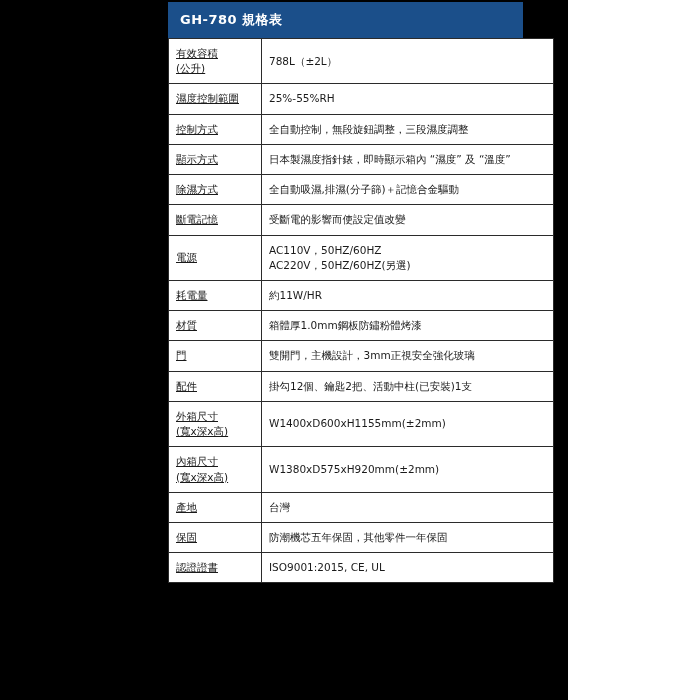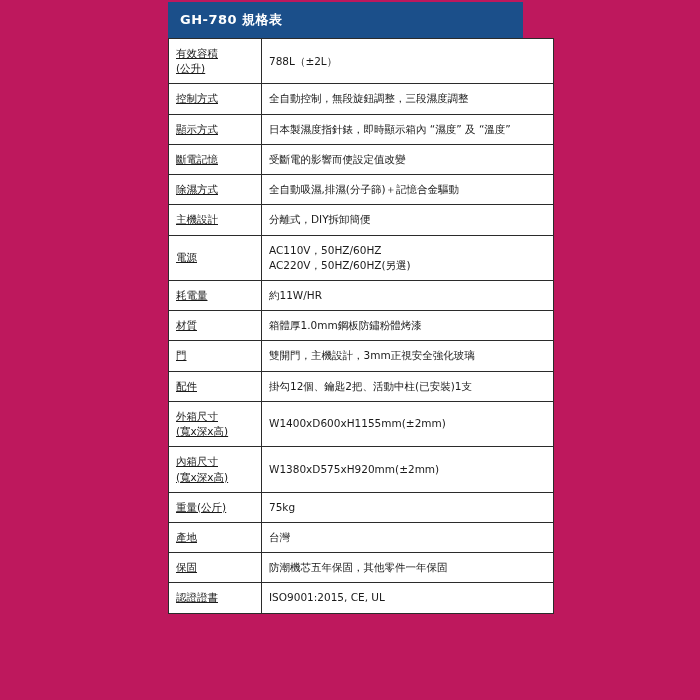--- a/index.html
+++ b/index.html
@@ -5,23 +5,23 @@
   html, body {
     margin: 0;
     padding: 0;
     width: 700px;
     height: 700px;
     background: #ffffff;
     font-family: "DejaVu Sans", "Liberation Sans", sans-serif;
   }
   #page {
     position: relative;
-    width: 700px;
+    width: 568px;
     height: 700px;
-    background: #be185d;
+    background: #000000;
     overflow: hidden;
   }
   .spec-wrap {
     position: absolute;
     left: 168px;
     top: 2px;
     width: 355px;
   }
   .spec-title {
     background: #1b4f8a;
@@ -74,56 +74,56 @@
             <td class="label">
               <span class="vline">有效容積</span>
               <span class="sub">(公升)</span>
             </td>
             <td class="value">
               <span class="vline">788L（±2L）</span>
             </td>
           </tr>
           <tr>
             <td class="label">
+              <span class="vline">濕度控制範圍</span>
+            </td>
+            <td class="value">
+              <span class="vline">25%-55%RH</span>
+            </td>
+          </tr>
+          <tr>
+            <td class="label">
               <span class="vline">控制方式</span>
             </td>
             <td class="value">
               <span class="vline">全自動控制，無段旋鈕調整，三段濕度調整</span>
             </td>
           </tr>
           <tr>
             <td class="label">
               <span class="vline">顯示方式</span>
             </td>
             <td class="value">
               <span class="vline">日本製濕度指針錶，即時顯示箱內 “濕度” 及 “溫度”</span>
             </td>
           </tr>
           <tr>
             <td class="label">
+              <span class="vline">除濕方式</span>
+            </td>
+            <td class="value">
+              <span class="vline">全自動吸濕,排濕(分子篩)＋記憶合金驅動</span>
+            </td>
+          </tr>
+          <tr>
+            <td class="label">
               <span class="vline">斷電記憶</span>
             </td>
             <td class="value">
               <span class="vline">受斷電的影響而使設定值改變</span>
-            </td>
-          </tr>
-          <tr>
-            <td class="label">
-              <span class="vline">除濕方式</span>
-            </td>
-            <td class="value">
-              <span class="vline">全自動吸濕,排濕(分子篩)＋記憶合金驅動</span>
-            </td>
-          </tr>
-          <tr>
-            <td class="label">
-              <span class="vline">主機設計</span>
-            </td>
-            <td class="value">
-              <span class="vline">分離式，DIY拆卸簡便</span>
             </td>
           </tr>
           <tr>
             <td class="label">
               <span class="vline">電源</span>
             </td>
             <td class="value">
               <span class="vline">AC110V，50HZ/60HZ</span>
               <span class="sub">AC220V，50HZ/60HZ(另選)</span>
             </td>
@@ -169,28 +169,20 @@
               <span class="vline">W1400xD600xH1155mm(±2mm)</span>
             </td>
           </tr>
           <tr>
             <td class="label">
               <span class="vline">內箱尺寸</span>
               <span class="sub">(寬x深x高)</span>
             </td>
             <td class="value">
               <span class="vline">W1380xD575xH920mm(±2mm)</span>
-            </td>
-          </tr>
-          <tr>
-            <td class="label">
-              <span class="vline">重量(公斤)</span>
-            </td>
-            <td class="value">
-              <span class="vline">75kg</span>
             </td>
           </tr>
           <tr>
             <td class="label">
               <span class="vline">產地</span>
             </td>
             <td class="value">
               <span class="vline">台灣</span>
             </td>
           </tr>

